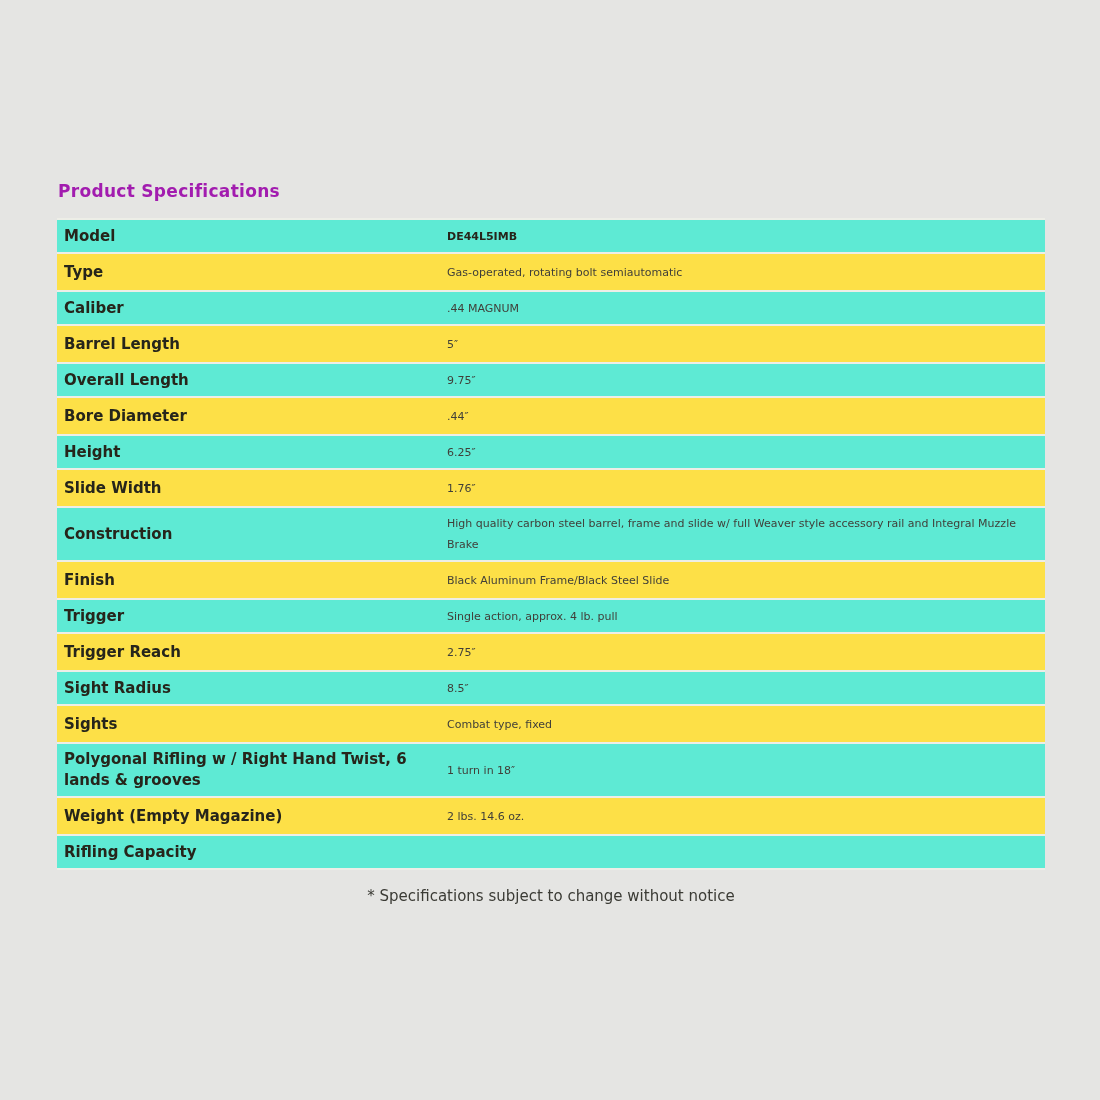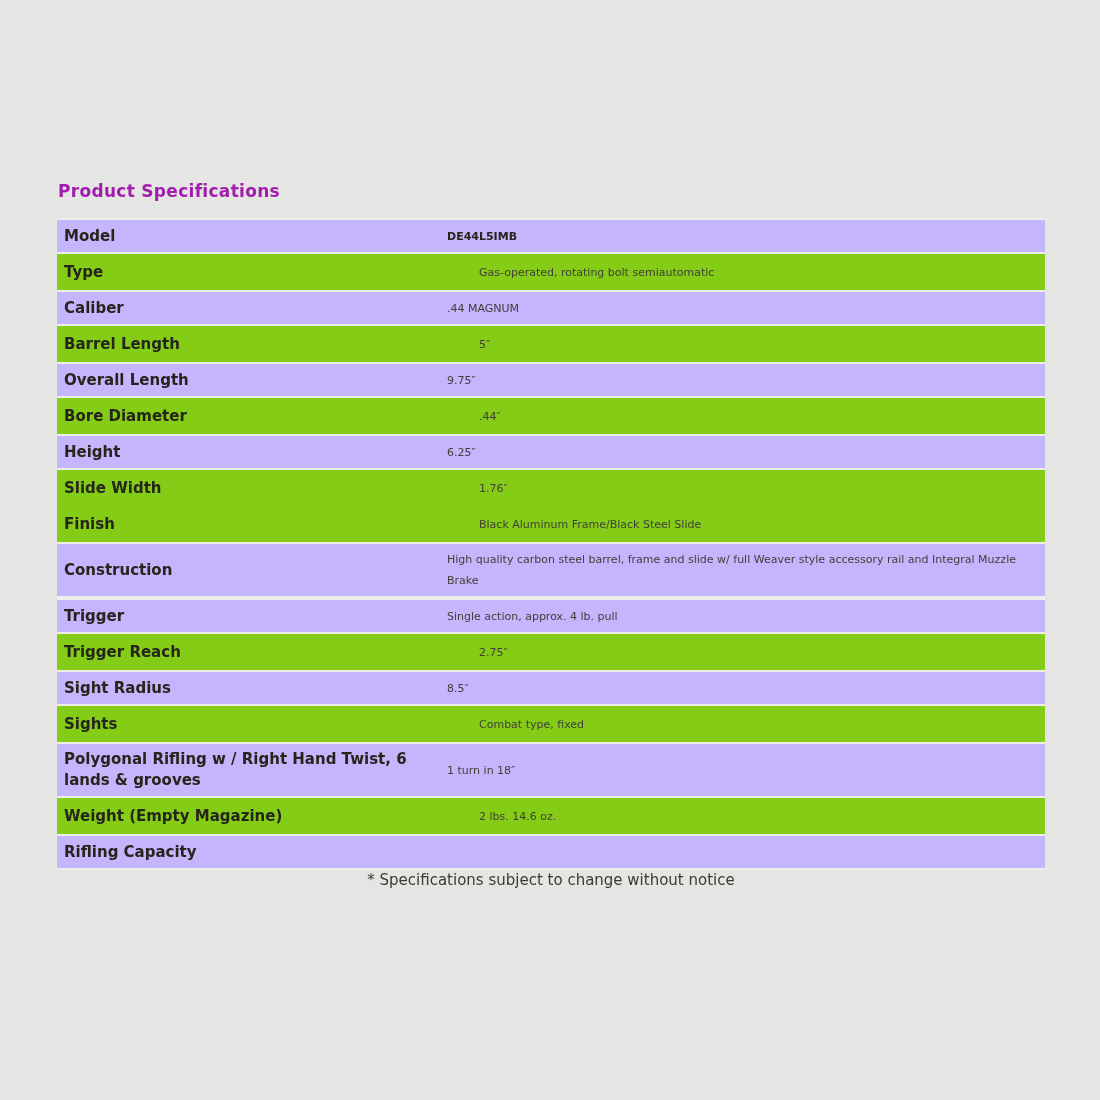--- a/index.html
+++ b/index.html
@@ -30,27 +30,26 @@
   .spec-table {
     width: 100%;
   }
   .row {
     display: flex;
     align-items: center;
     min-height: 36px;
     box-sizing: border-box;
   }
   .row.tan {
-    background: #c4b5fd;
+    background: #5eead4;
     border-top: 2px solid #edeee7;
     border-bottom: 2px solid #edeee7;
   }
   .row.light {
-    background: #84cc16;
-    gap: 32px;
+    background: #fde047;
   }
   .row.tall {
     min-height: 56px;
     padding-top: 4px;
     padding-bottom: 4px;
   }
   .cell-label {
     width: 390px;
     box-sizing: border-box;
     padding-left: 7px;
@@ -65,21 +64,21 @@
     font-size: 11px;
     color: #403f39;
     line-height: 21px;
     padding-right: 12px;
   }
   .row.value-bold .cell-value {
     font-weight: bold;
     color: #26251b;
   }
   .footnote {
-    margin-top: 1px;
+    margin-top: 17px;
     text-align: center;
     font-size: 15px;
     color: #3b3b35;
   }
 </style>
 </head>
 <body>
 
 <div class="wrap">
   <h1 class="title">Product Specifications</h1>
@@ -110,27 +109,27 @@
       <div class="cell-value">.44″</div>
     </div>
     <div class="row tan">
       <div class="cell-label">Height</div>
       <div class="cell-value">6.25″</div>
     </div>
     <div class="row light">
       <div class="cell-label">Slide Width</div>
       <div class="cell-value">1.76″</div>
     </div>
+    <div class="row tan tall">
+      <div class="cell-label">Construction</div>
+      <div class="cell-value">High quality carbon steel barrel, frame and slide w/ full Weaver style accessory rail and Integral Muzzle Brake</div>
+    </div>
     <div class="row light">
       <div class="cell-label">Finish</div>
       <div class="cell-value">Black Aluminum Frame/Black Steel Slide</div>
-    </div>
-    <div class="row tan tall">
-      <div class="cell-label">Construction</div>
-      <div class="cell-value">High quality carbon steel barrel, frame and slide w/ full Weaver style accessory rail and Integral Muzzle Brake</div>
     </div>
     <div class="row tan">
       <div class="cell-label">Trigger</div>
       <div class="cell-value">Single action, approx. 4 lb. pull</div>
     </div>
     <div class="row light">
       <div class="cell-label">Trigger Reach</div>
       <div class="cell-value">2.75″</div>
     </div>
     <div class="row tan">

